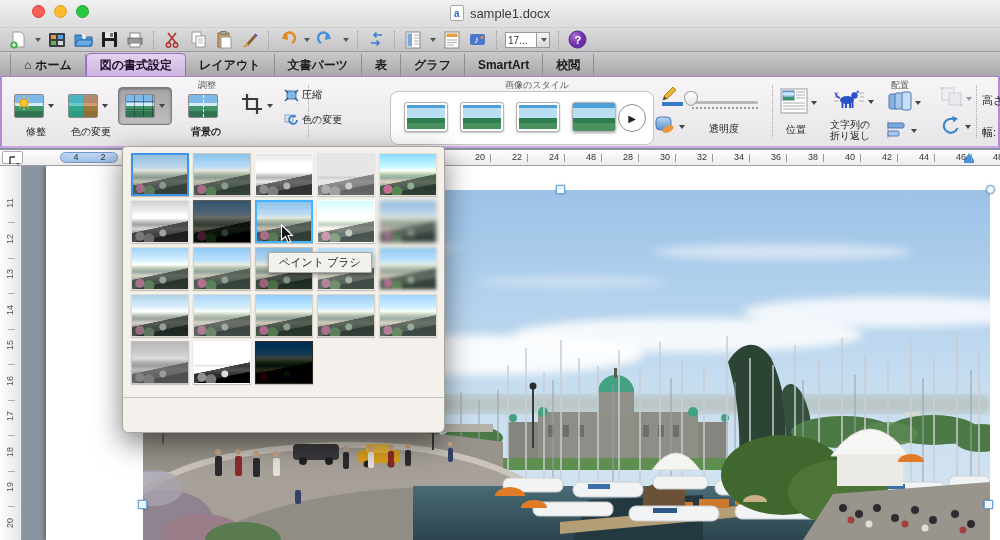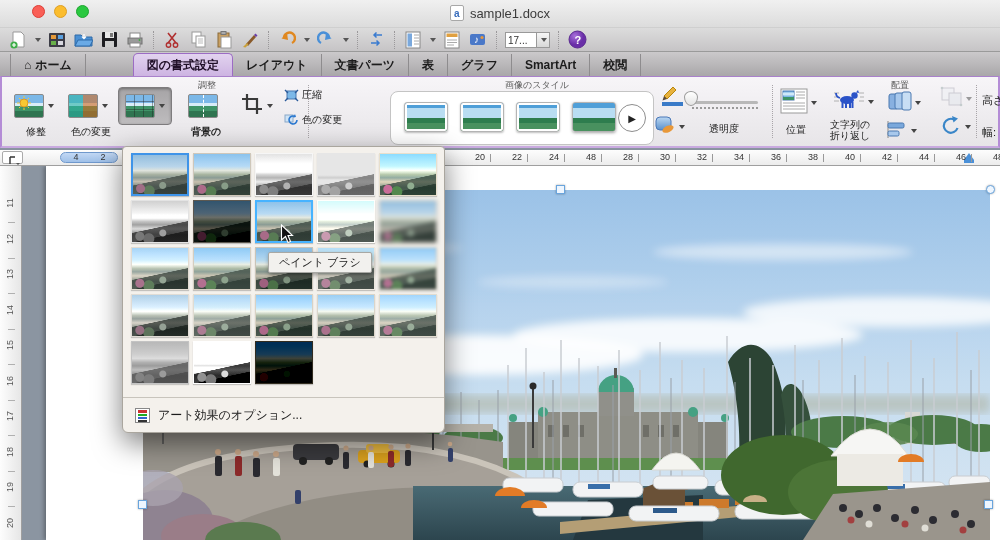--- a/index.html
+++ b/index.html
@@ -40,21 +40,21 @@
   #searchph { font-size:11px; color:#aaa; white-space:nowrap; }
 
   
   #tabsrow { position:absolute; top:52px; left:0; right:0; height:24px;
     background:linear-gradient(#cbc9cb,#a9a7a9); display:flex; align-items:flex-end; padding-left:10px; }
   .tab { height:22px; display:flex; align-items:center; justify-content:center; gap:4px;
     padding:0 13px; font-size:12px; font-weight:bold; color:#1c1c1c;
     border-right:1px solid #8e8c8e; white-space:nowrap; }
   .tab:first-child { border-left:1px solid #8e8c8e; }
   .tab.active { background:linear-gradient(#e2d3ef,#cdb4e2); border:1px solid #9c6cc4;
-    border-bottom:none; border-radius:5px 5px 0 0; height:23px; color:#201028;margin-left:47px; }
+    border-bottom:none; border-radius:5px 5px 0 0; height:23px; color:#201028; }
   .home-ic { font-size:12px; line-height:12px; }
 
   
   #ribbon { position:absolute; top:76px; left:0; right:0; height:72px;
     background:linear-gradient(#f7f5f8,#e7e5e8);
     border-top:1px solid #a981cb; border-bottom:2px solid #c9aae0;
     border-left:2px solid #b48cd6; border-right:2px solid #b48cd6; }
   .grplabel { position:absolute; top:2px; font-size:9px; color:#5a5a5a; text-align:center; }
   .rsep { position:absolute; top:8px; bottom:8px; width:0; border-left:1px dotted #a8a4a8; }
   .rlabel { position:absolute; font-size:10px; color:#222; text-align:center; white-space:nowrap; }
@@ -810,24 +810,20 @@
         <div class="thumb fx-cutout-lines"></div>
         <div class="thumb fx-watercolor"></div>
         <div class="thumb fx-crisscross"></div>
         <div class="thumb fx-texturizer"></div>
         <div class="thumb fx-pastel-smooth"></div>
         <div class="thumb fx-cement"></div>
         <div class="thumb fx-photocopy"></div>
         <div class="thumb fx-glow-edges"></div>
       </div>
     <div id="fxsep"></div>
-    <div id="fxfooter">
-      <span id="fxopticon"></span>
-      <span id="fxoptlabel">アート効果のオプション...</span>
-    </div>
   </div>
 
   <div id="tooltip">ペイント ブラシ</div>
 
   <div id="cursor">
     <svg width="15" height="21">
         <path d="M1.5,1 L1.5,16 L5.5,12.5 L8,18.5 L10.5,17.5 L8,11.5 L12.5,11.5 Z" fill="#111" stroke="#fff" stroke-width="1.1"></path>
       </svg>
   </div>
 

